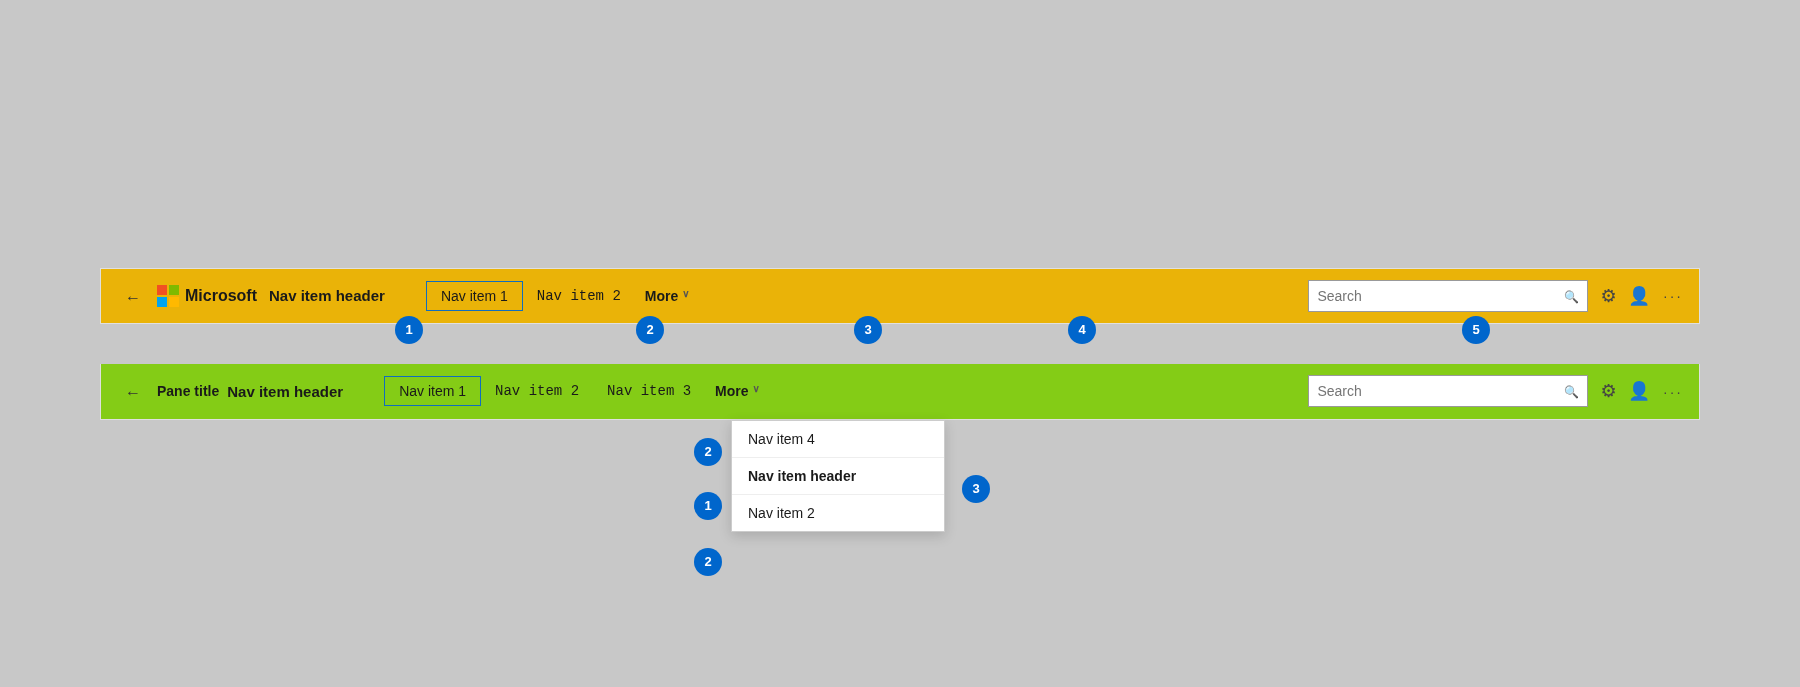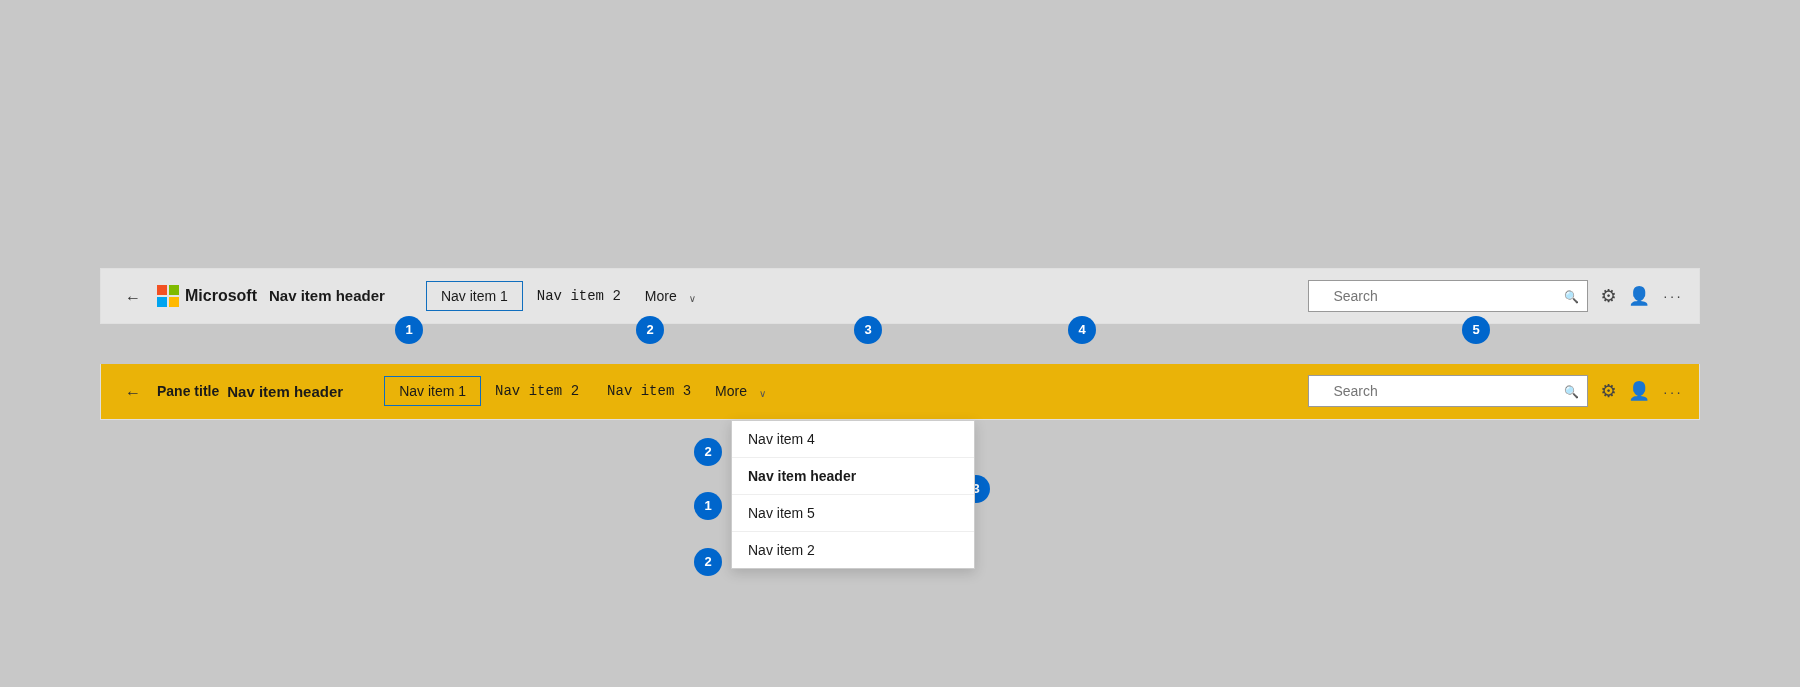--- a/index.html
+++ b/index.html
@@ -20,21 +20,21 @@
       position: relative;
       display: flex;
       flex-direction: column;
       align-items: center;
       justify-content: center;
       gap: 0px;
     }
 
     
     .navbar {
-      background-color: #e5e5e5;
+      background-color: #eab308;
       width: 1600px;
       height: 56px;
       display: flex;
       align-items: center;
       padding: 0 16px;
       border: 1px solid #e0e0e0;
       position: relative;
     }
 
     .navbar-back-btn {
@@ -99,23 +99,24 @@
       white-space: nowrap;
       font-family: Liberation Mono, monospace;
     }
 
     .more-btn {
       font-size: 14px;
       color: #1a1a1a;
       padding: 6px 10px;
       cursor: pointer;
       display: flex;
-      align-items: flex-end;
-      gap: 12px;
-      white-space: nowrap;
+      align-items: flex-start;
+      gap: 4px;
+      white-space: nowrap;
+      font-weight: bold;
     }
 
     .chevron-down {
       font-size: 10px;
       color: #555;
     }
 
     .search-box {
       display: flex;
       align-items: center;
@@ -127,21 +128,20 @@
       margin-left: auto;
     }
 
     .search-input {
       border: none;
       outline: none;
       background: transparent;
       font-size: 14px;
       color: #666;
       width: 100%;
-      margin-left: 16px;
     }
 
     .search-icon {
       font-size: 14px;
       color: #555;
       margin-left: 4px;
     }
 
     .settings-icon, .profile-icon, .ellipsis-icon {
       font-size: 18px;
@@ -161,21 +161,21 @@
       font-size: 13px;
       font-weight: 700;
       display: flex;
       align-items: center;
       justify-content: center;
       z-index: 10;
     }
 
     
     .navbar2 {
-      background-color: #eab308;
+      background-color: #84cc16;
       width: 1600px;
       height: 56px;
       display: flex;
       align-items: center;
       padding: 0 16px;
       border: 1px solid #e0e0e0;
       border-top: none;
       position: relative;
     }
 
@@ -186,21 +186,21 @@
       margin-right: 8px;
       white-space: nowrap;
     }
 
     
     .dropdown-menu {
       position: absolute;
       background: #fff;
       border: 1px solid #ccc;
       box-shadow: 0 4px 12px rgba(0,0,0,0.15);
-      width: 244px;
+      width: 214px;
       z-index: 100;
     }
 
     .dropdown-item {
       padding: 10px 16px;
       font-size: 14px;
       color: #1a1a1a;
       cursor: pointer;
       border-bottom: 1px solid #eee;
     }
@@ -323,21 +323,20 @@
 
       <span class="settings-icon gear-icon"></span>
 
       <span class="profile-icon" style="font-size:18px;margin-left:12px;cursor:pointer;">👤</span>
 
       <span class="ellipsis-icon dots-icon"></span>
 
       <div class="dropdown-menu" style="top: 56px; left: 630px;">
         <div class="dropdown-item">Nav item 4</div>
         <div class="dropdown-header">Nav item header</div>
-        <div class="dropdown-item">Nav item 5</div>
         <div class="dropdown-item">Nav item 2</div>
       </div>
 
     </div>
 
     <div style="position:relative; width:1600px; height:0;">
 
       <div class="badge" style="left: 594px; top: 18px;">
         <span>2</span>
       </div>

